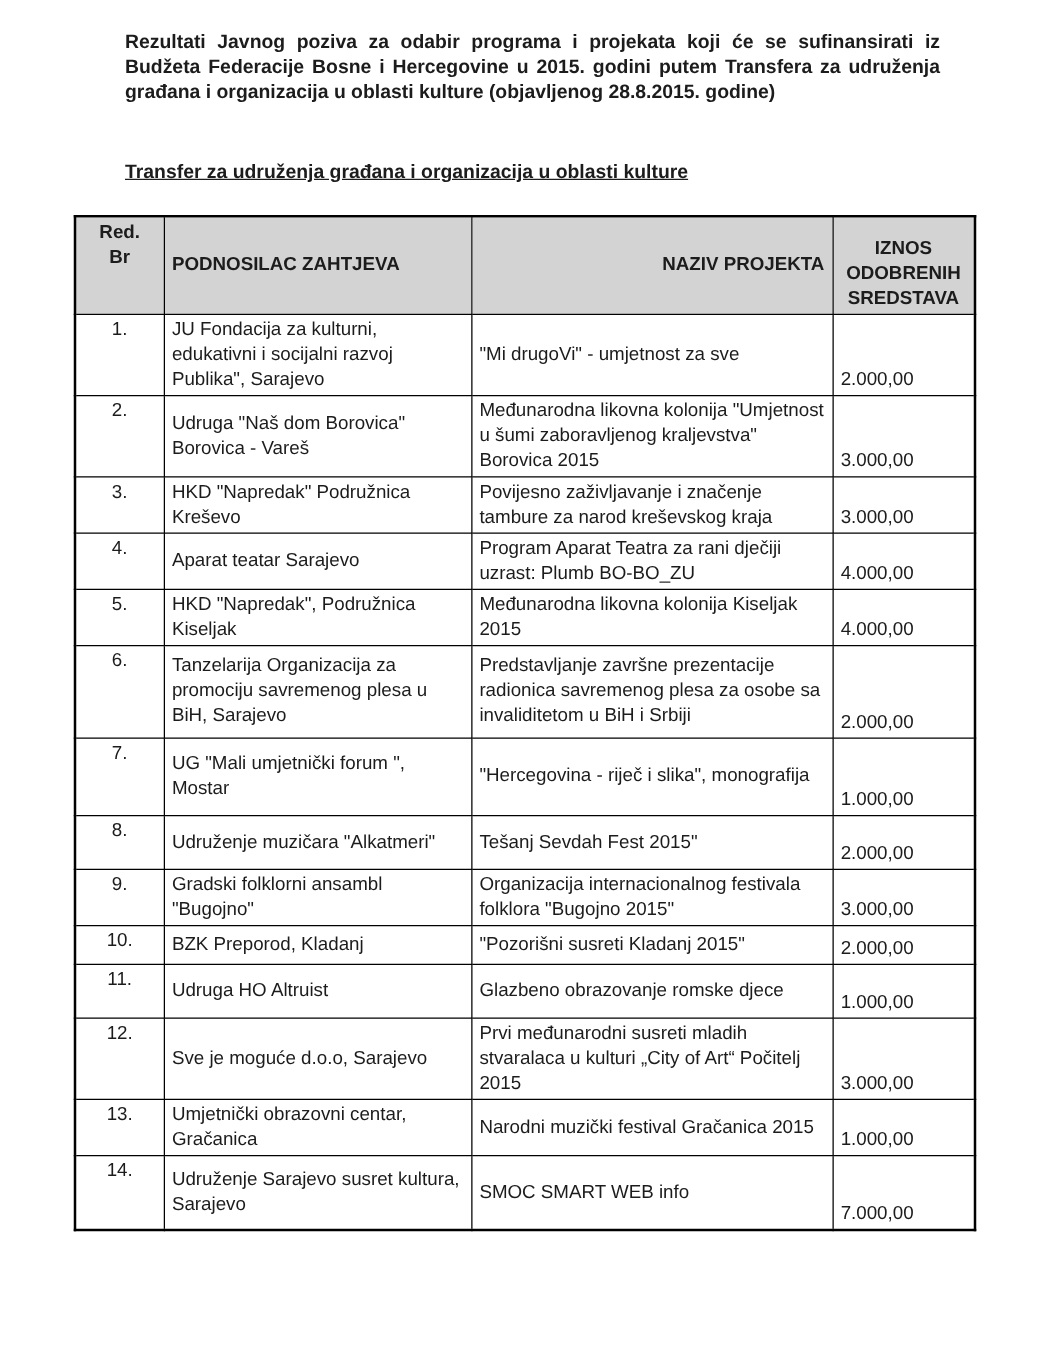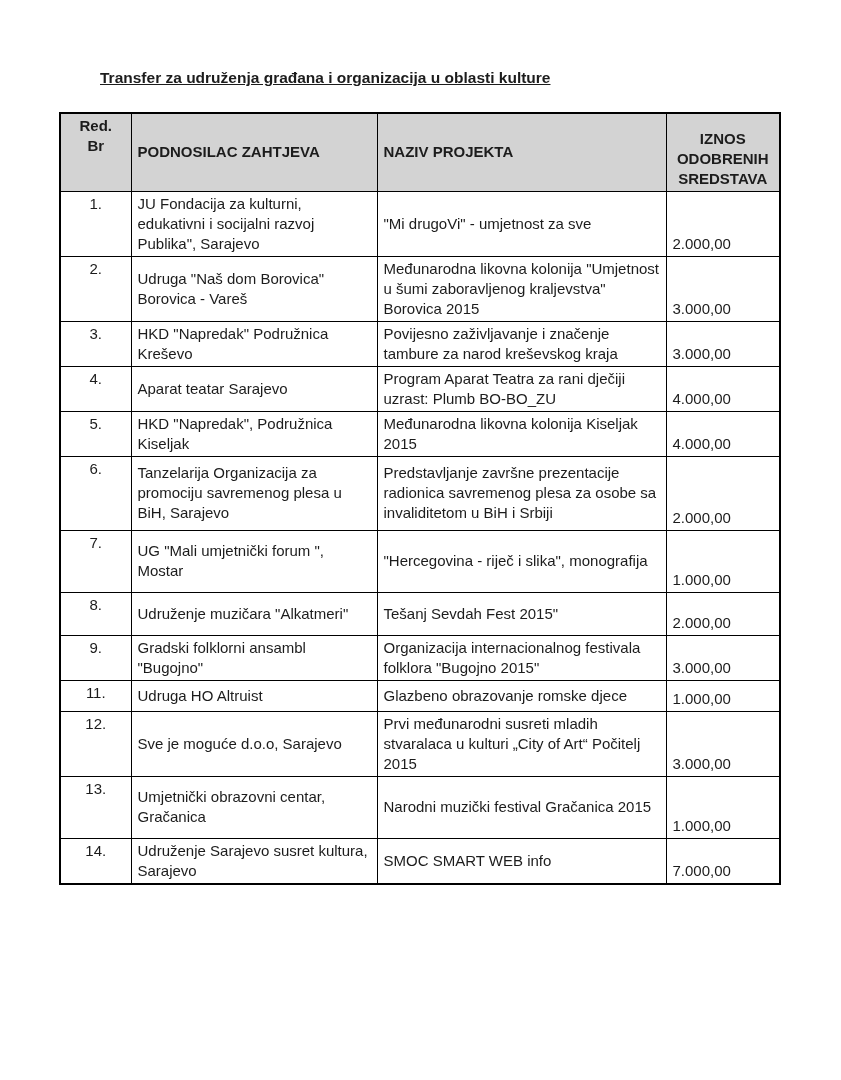--- a/index.html
+++ b/index.html
@@ -63,21 +63,21 @@
     background: #d3d3d3;
     font-weight: bold;
   }
   th.br {
     vertical-align: top;
     text-align: center;
     white-space: pre-line;
     padding-top: 4px;
   }
   th.podnosilac { vertical-align: middle; text-align: left; }
-  th.naziv { vertical-align: middle; text-align: left; padding-left: 8px; }
+  th.naziv { vertical-align: middle; text-align: right; padding-left: 8px; }
   th.iznos { vertical-align: bottom; text-align: center; padding-bottom: 3px; }
   td.br {
     vertical-align: top;
     text-align: center;
     padding-top: 3px;
   }
   td.podnosilac { vertical-align: middle; padding-left: 8px; }
   td.naziv { vertical-align: middle; padding-left: 8px; }
   td.iznos {
     vertical-align: bottom;
@@ -98,20 +98,21 @@
   tbody tr:nth-child(11) { height: 43px; }
   tbody tr:nth-child(12) { height: 62px; }
   tbody tr:nth-child(13) { height: 43px; }
   tbody tr:nth-child(14) { height: 60px; }
 </style>
 </head>
 <body>
 
 <div class="page">
 
+  <p class="intro">Rezultati Javnog poziva za odabir programa i projekata koji će se sufinansirati iz Budžeta Federacije Bosne i Hercegovine u 2015. godini putem Transfera za udruženja građana i organizacija u oblasti kulture (objavljenog 28.8.2015. godine)</p>
 
   <h2 class="section-heading">Transfer za udruženja građana i organizacija u oblasti kulture</h2>
 
 
   <table class="results">
     <colgroup>
       <col style="width:71px">
       <col style="width:246px">
       <col style="width:289px">
       <col style="width:114px">
@@ -174,20 +175,26 @@
           <td class="naziv">Tešanj Sevdah Fest 2015"</td>
           <td class="iznos">2.000,00</td>
         </tr>
         <tr>
           <td class="br">9.</td>
           <td class="podnosilac">Gradski folklorni ansambl "Bugojno"</td>
           <td class="naziv">Organizacija internacionalnog festivala folklora "Bugojno 2015"</td>
           <td class="iznos">3.000,00</td>
         </tr>
         <tr>
+          <td class="br">10.</td>
+          <td class="podnosilac">BZK Preporod, Kladanj</td>
+          <td class="naziv">"Pozorišni susreti Kladanj 2015"</td>
+          <td class="iznos">2.000,00</td>
+        </tr>
+        <tr>
           <td class="br">11.</td>
           <td class="podnosilac">Udruga HO Altruist</td>
           <td class="naziv">Glazbeno obrazovanje romske djece</td>
           <td class="iznos">1.000,00</td>
         </tr>
         <tr>
           <td class="br">12.</td>
           <td class="podnosilac">Sve je moguće d.o.o, Sarajevo</td>
           <td class="naziv">Prvi međunarodni susreti mladih stvaralaca u kulturi „City of Art“ Počitelj 2015</td>
           <td class="iznos">3.000,00</td>

